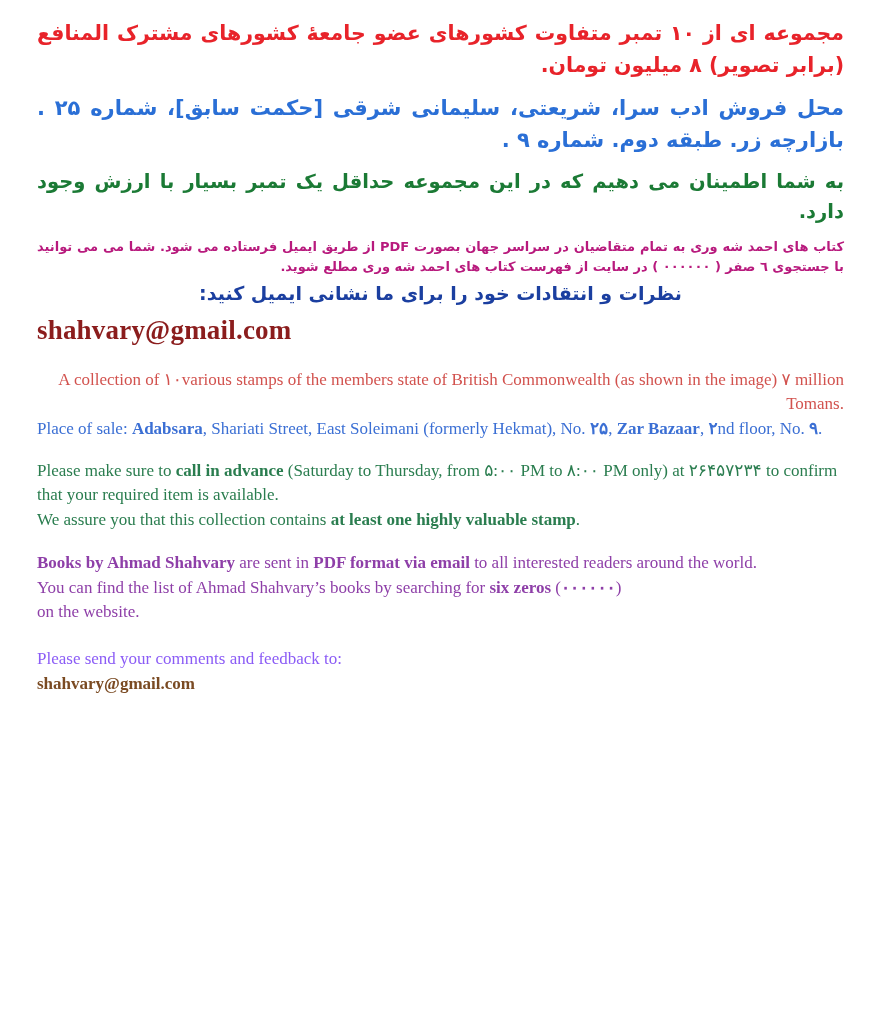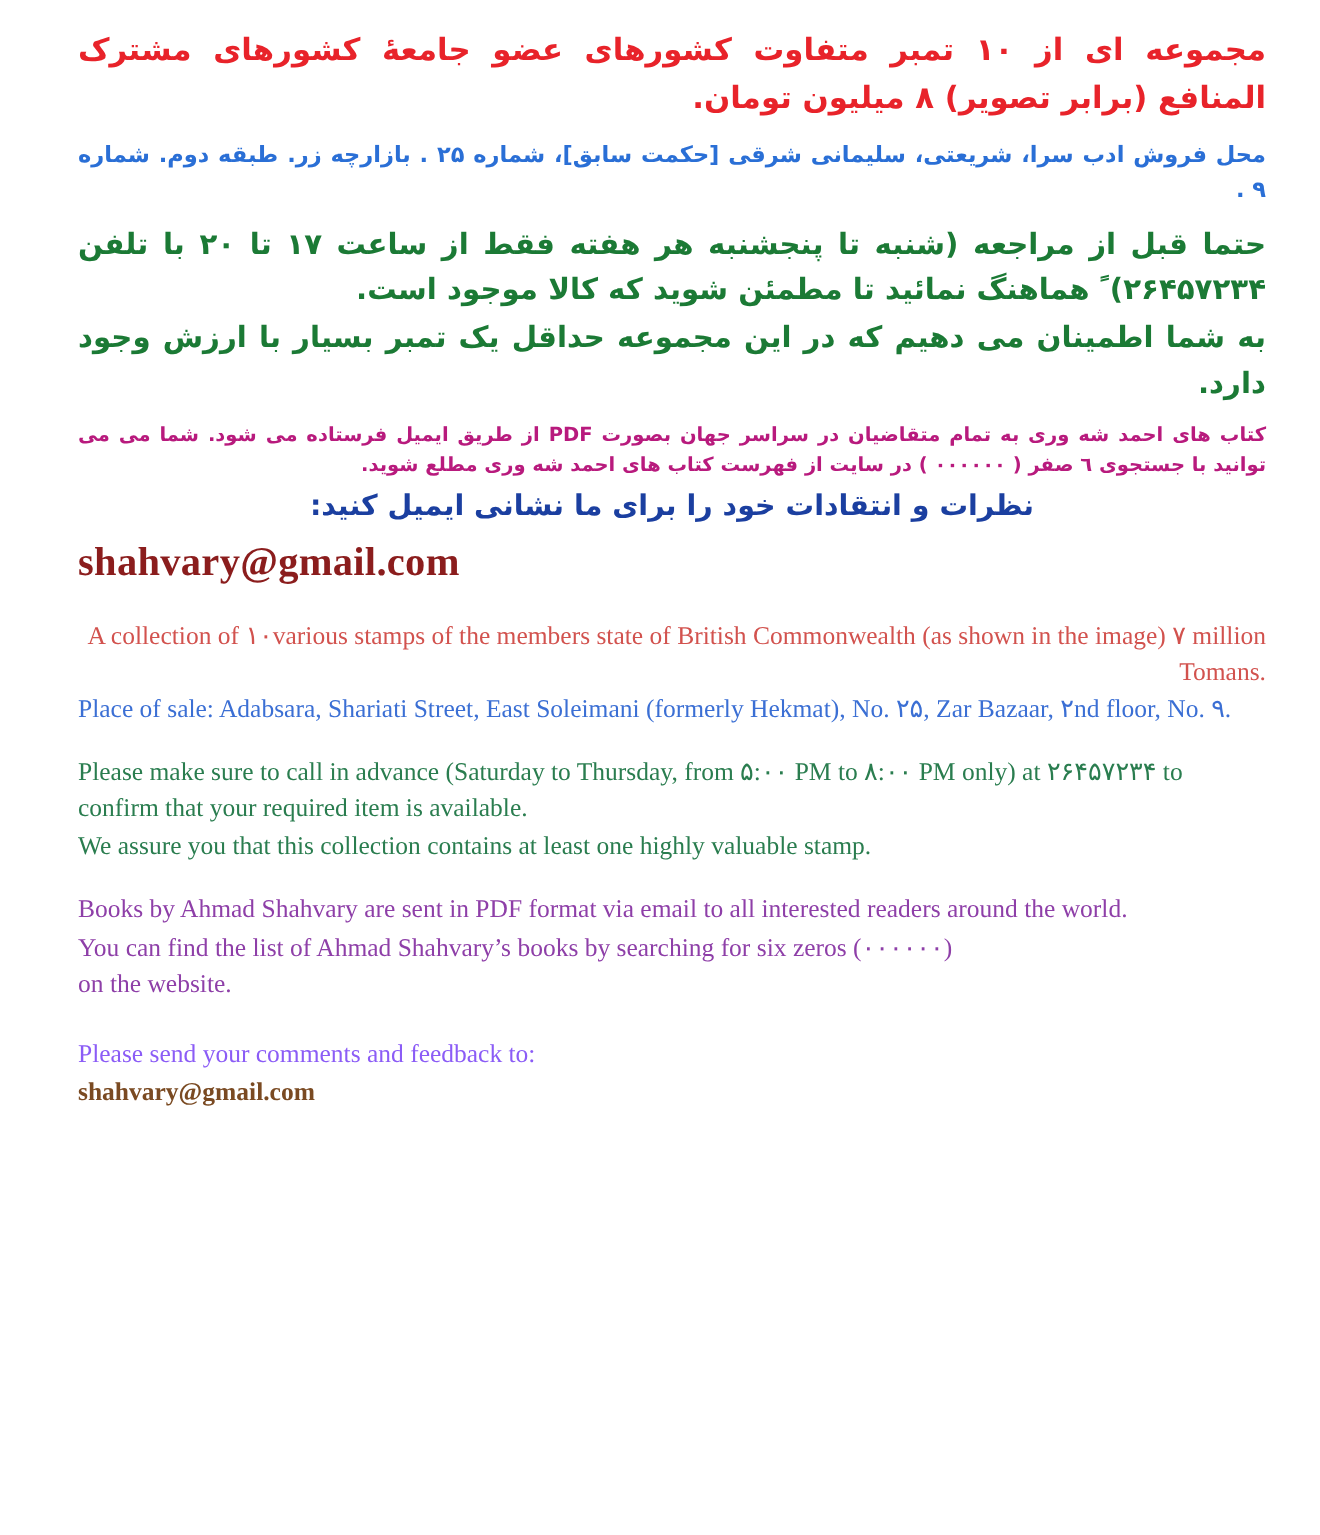--- a/index.html
+++ b/index.html
@@ -11,36 +11,36 @@
     width: 880px;
     height: 1023px;
     font-family: "Liberation Serif", serif;
     overflow: hidden;
   }
   .page {
     width: 880px;
     height: 717px;
     position: relative;
     box-sizing: border-box;
-    padding: 18px 36px 0 52px;
+    padding: 18px 36px 0 37px;
   }
 
   
   .fa-block {
     direction: rtl;
     text-align: right;
     font-family: "DejaVu Sans", sans-serif;
     font-weight: bold;
   }
   .fa-p {
     margin: 0 0 2px 0;
     line-height: 1.55;
   }
   .fa-red    { color: #e8232a; font-size: 20.5px; text-align: justify; }
-  .fa-blue   { color: #2a6fd6; font-size: 15px; text-align: justify; }
+  .fa-blue   { color: #2a6fd6; font-size: 21px; text-align: justify; }
   .fa-green  { color: #1b7a35; font-size: 19.5px; text-align: justify; }
   .fa-purple { color: #b81a7d; font-size: 13px; text-align: justify; }
   .fa-navy   { color: #1b3fa0; font-size: 19px; text-align: center; }
 
   .gap-s { height: 8px; }
 
   .email-fa {
     direction: ltr;
     text-align: left;
     color: #8b1d1d;
@@ -58,21 +58,21 @@
     font-family: "Liberation Serif", serif;
     font-size: 17px;
     line-height: 1.42;
   }
   .en-p { margin: 0 0 1px 0; }
   .en-red    { color: #d2524e; text-align: right; }
   .en-blue   { color: #3b6fd4; }
   .en-green  { color: #2a7d4f; }
   .en-purple { color: #8e3fa8; }
   .en-brown  { color: #8b5cf6; }
-  b, strong { font-weight: normal; }
+  b, strong { font-weight: bold; }
   .email-en {
     color: #7a4a22;
     font-weight: bold;
     font-size: 17px;
     margin: 0;
   }
   .en-gap-m { height: 17px; }
   .en-gap-l { height: 22px; }
   .nowrap { white-space: nowrap; }
 </style>
@@ -84,21 +84,20 @@
   <div class="fa-block">
 
     <p class="fa-p fa-red">مجموعه ای از ۱۰ تمبر متفاوت کشورهای عضو جامعهٔ کشورهای مشترک المنافع (برابر تصویر) ۸ میلیون تومان.</p>
 
     <div class="gap-s"></div>
 
     <p class="fa-p fa-blue">محل فروش ادب سرا، شریعتی، سلیمانی شرقی [حکمت سابق]، شماره ۲۵ . بازارچه زر. طبقه دوم. شماره ۹ .</p>
 
     <div class="gap-s"></div>
 
-    <p class="fa-p fa-green">حتما قبل از مراجعه (شنبه تا پنجشنبه هر هفته فقط از ساعت ۱۷ تا ۲۰ با تلفن ۲۶۴۵۷۲۳۴) ً هماهنگ نمائید تا مطمئن شوید که کالا موجود است.</p>
 
     <p class="fa-p fa-green">به شما اطمینان می دهیم که در این مجموعه حداقل یک تمبر بسیار با ارزش وجود دارد.</p>
 
     <div class="gap-s"></div>
 
     <p class="fa-p fa-purple">کتاب های احمد شه وری به تمام متقاضیان در سراسر جهان بصورت PDF از طریق ایمیل فرستاده می شود. شما می می توانید با جستجوی ٦ صفر ( ۰۰۰۰۰۰ ) در سایت از فهرست کتاب های احمد شه وری مطلع شوید.</p>
 
     <p class="fa-p fa-navy">نظرات و انتقادات خود را برای ما نشانی ایمیل کنید:</p>
   </div>
 

